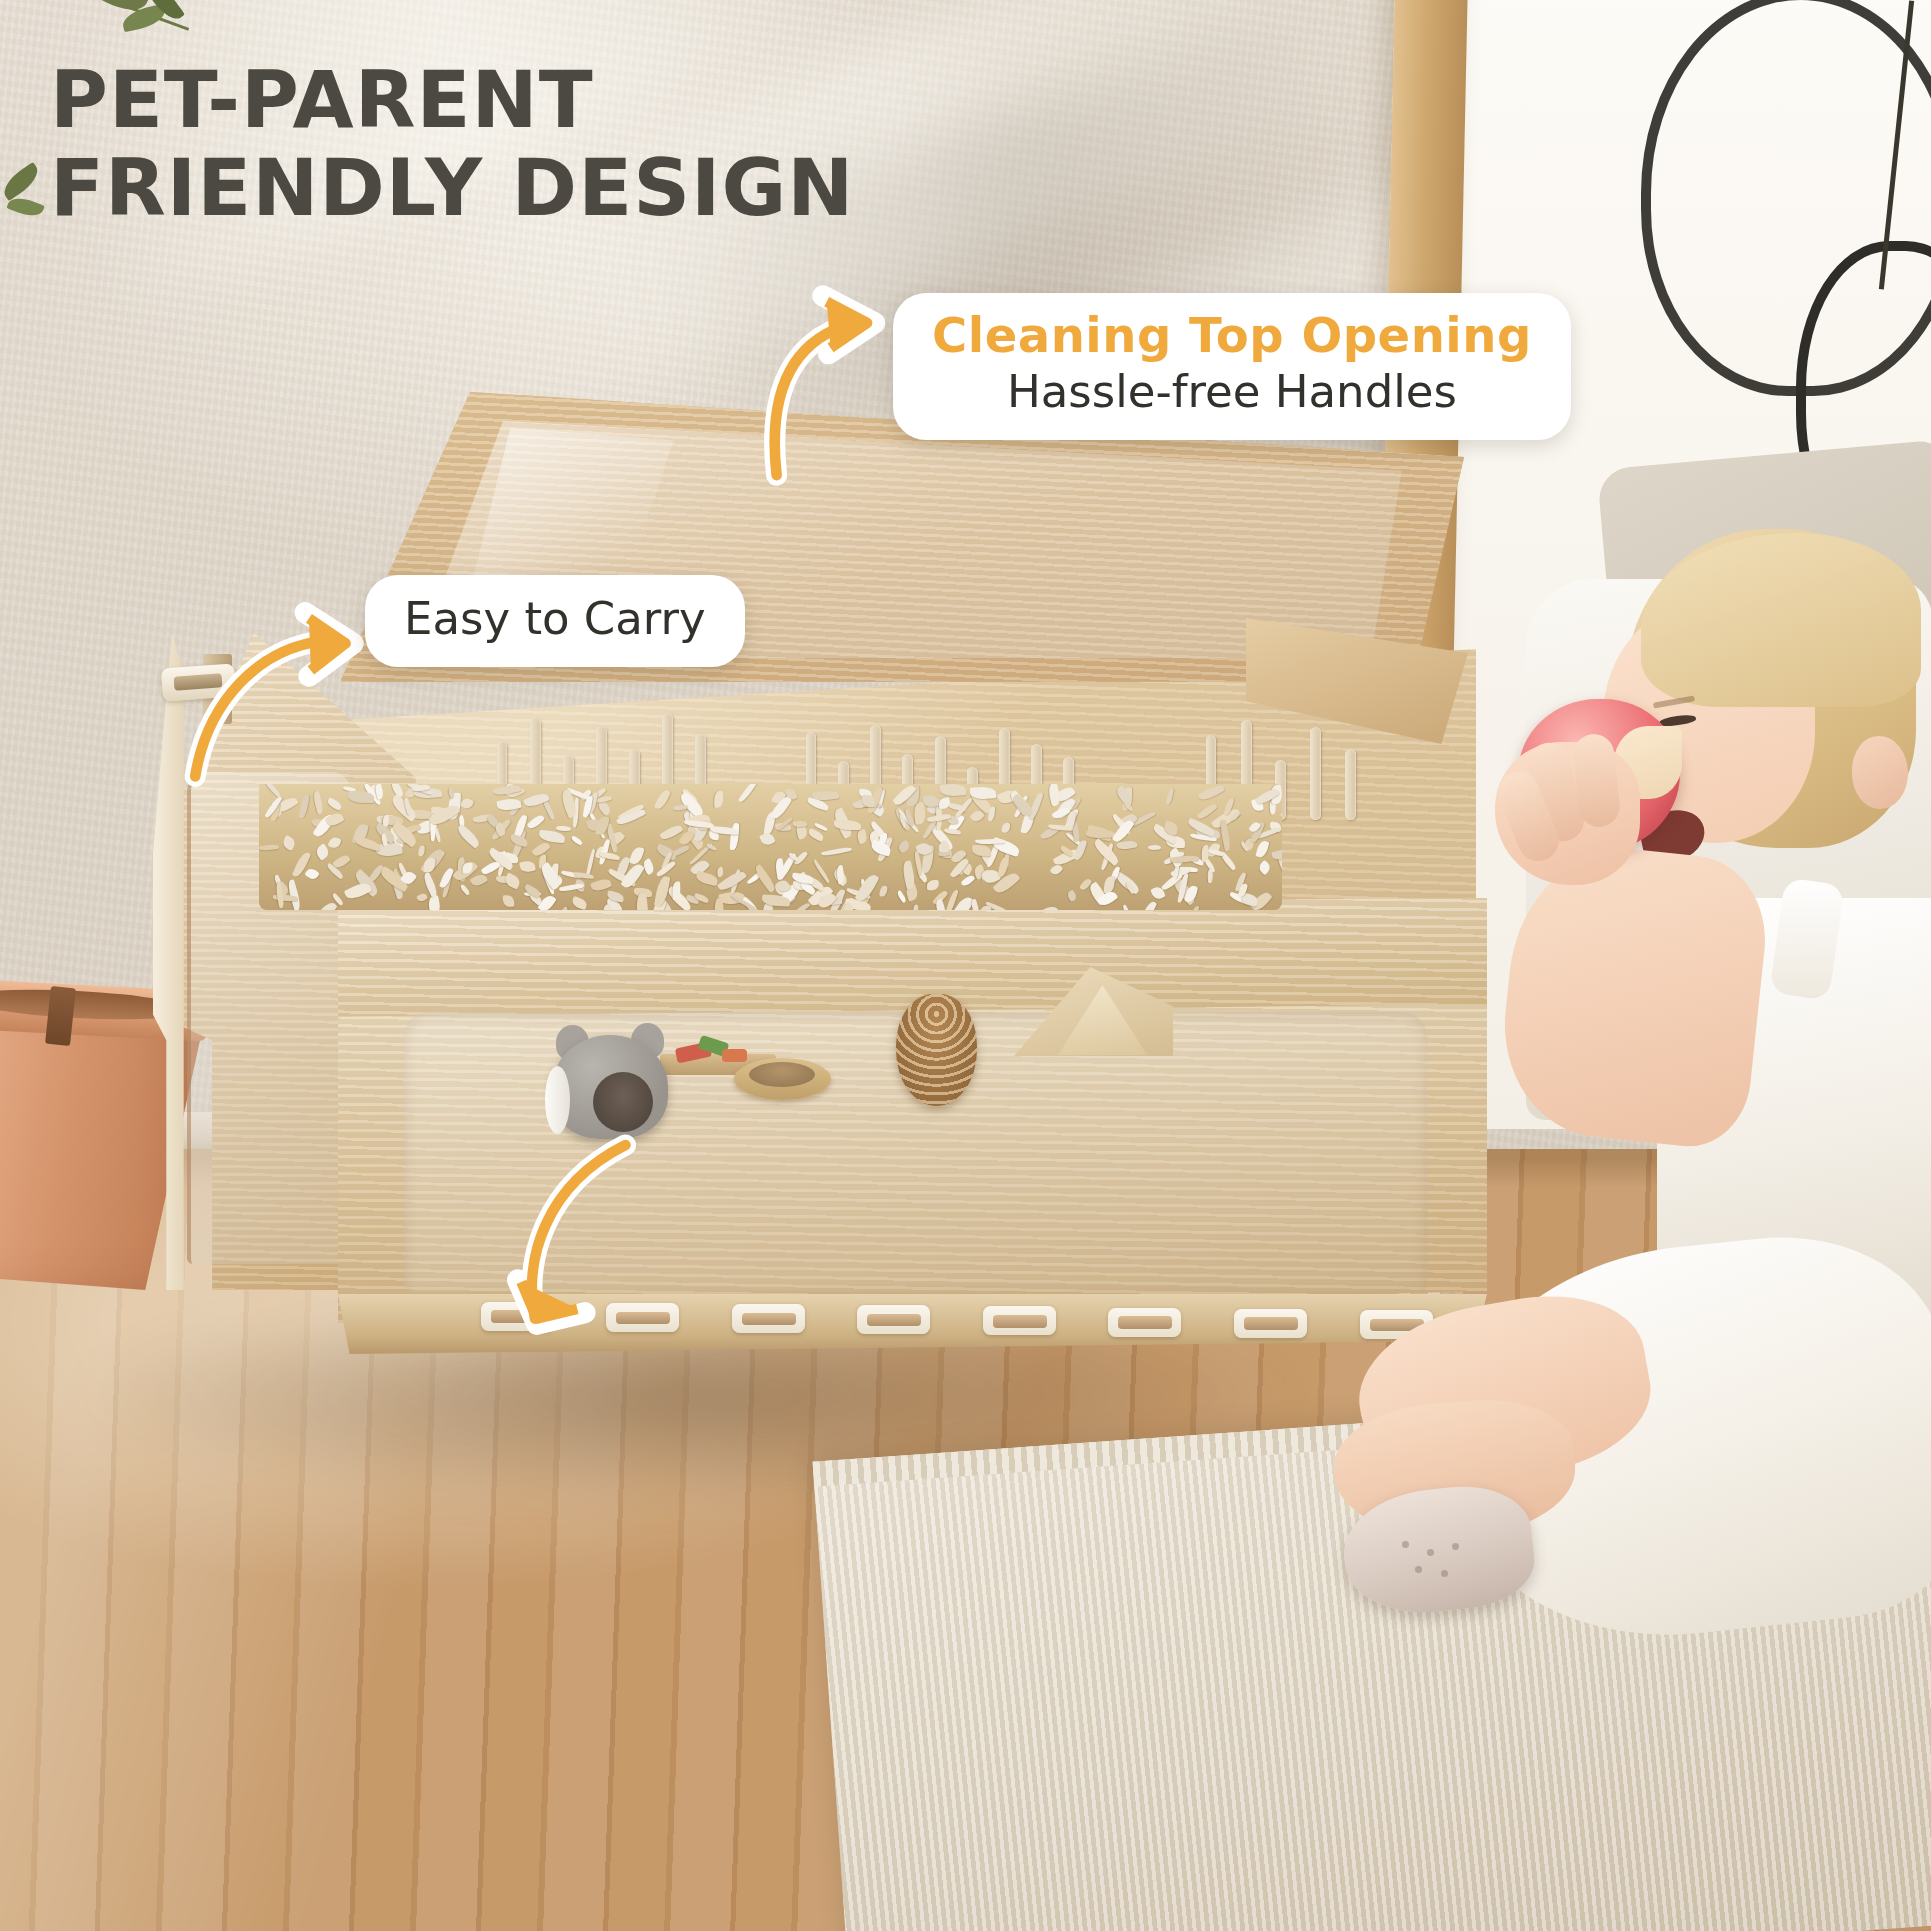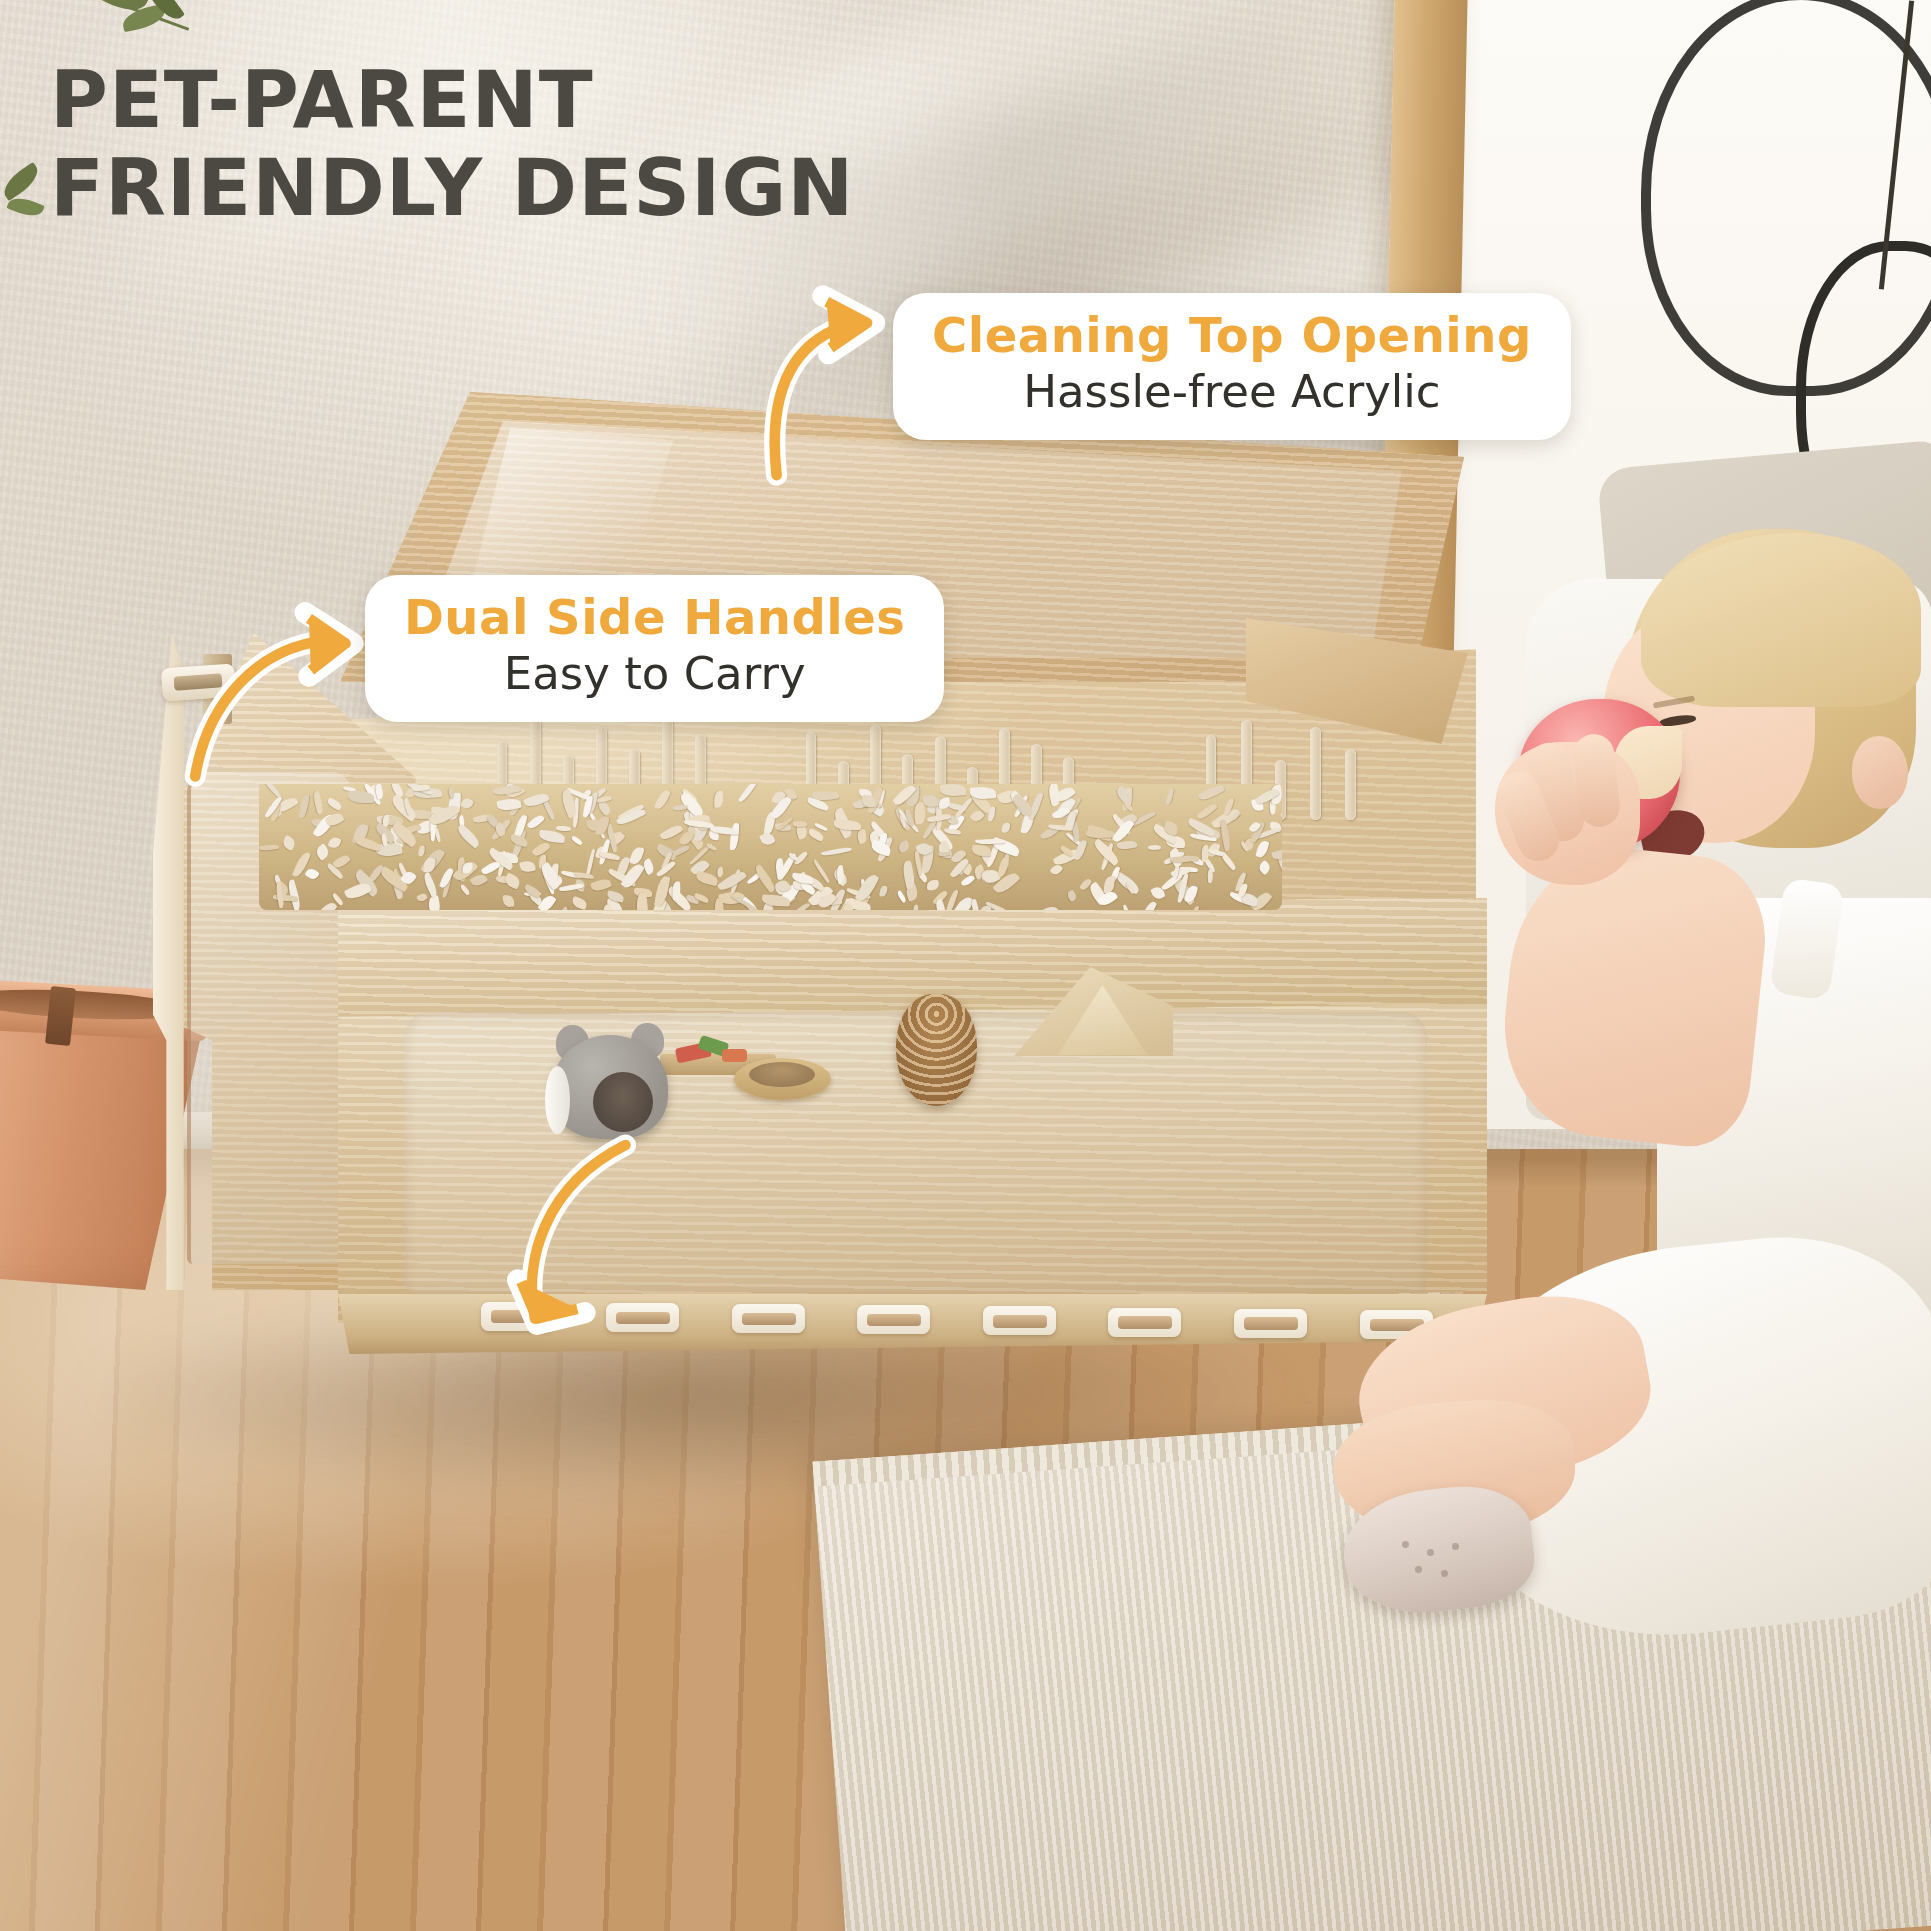--- a/index.html
+++ b/index.html
@@ -1200,23 +1200,22 @@
 
   <svg class="arrow-svg" id="arrow-bottom" width="193" height="212" viewBox="0 0 200 220">
     <path d="M 34 206 C 22 146, 44 68, 128 26" fill="none" stroke="#ffffff" stroke-width="22" stroke-linecap="round"></path>
     <path d="M 16 166 L 36 212 L 86 200" fill="none" stroke="#ffffff" stroke-width="22" stroke-linecap="round" stroke-linejoin="round"></path>
     <path d="M 34 206 C 22 146, 44 68, 128 26" fill="none" stroke="#f0a93c" stroke-width="11" stroke-linecap="round"></path>
     <path d="M 20 168 L 36 206 L 78 196" fill="#f0a93c" stroke="#f0a93c" stroke-width="11" stroke-linejoin="round"></path>
   </svg>
 
   <div class="callout" id="callout-top">
     <div class="c-title">Cleaning Top Opening</div>
-    <div class="c-sub">Hassle-free Acrylic</div>
+    <div class="c-sub">Hassle-free Handles</div>
   </div>
 
   <div class="callout" id="callout-mid">
-    <div class="c-title">Dual Side Handles</div>
     <div class="c-sub">Easy to Carry</div>
   </div>
 
 
 </div>
 
 
 </body></html>

